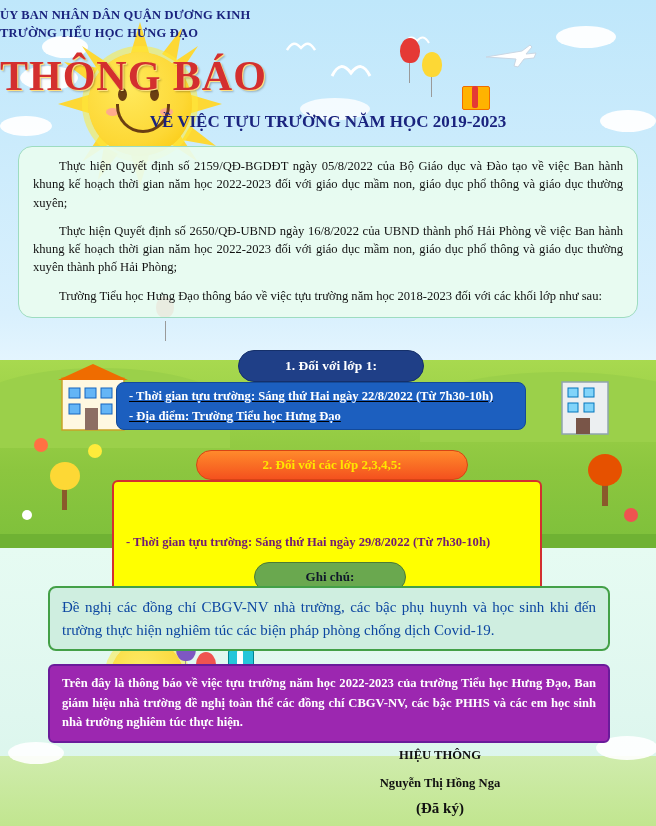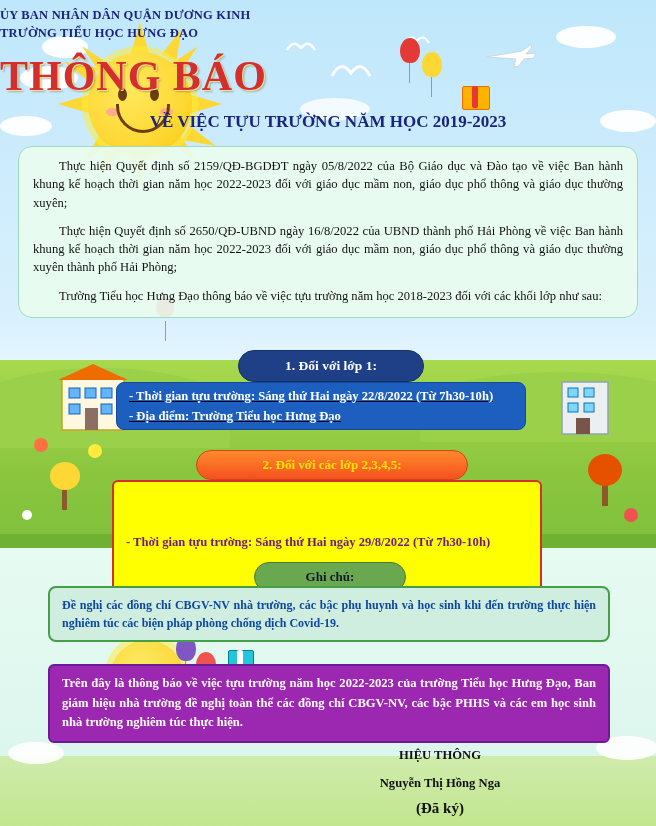--- a/index.html
+++ b/index.html
@@ -129,21 +129,21 @@
     position:absolute;left:112px;top:480px;width:430px;
     background:#ffff00;border:2px solid #d32f2f;border-radius:6px;
     padding:8px 12px;box-sizing:border-box;
   }
   .blockYellow div{color:#701a75;font-weight:bold;font-size:12.6px;line-height:1.6;margin-top:42px;}
   .blockNote{
     position:absolute;left:48px;top:586px;width:562px;
     background:#cfeee0;border:2px solid #43a047;border-radius:8px;
     padding:8px 12px;box-sizing:border-box;
   }
-  .blockNote div{color:#0d47a1;font-weight:bold;font-size:12px;line-height:1.5;text-align:justify;}
+  .blockNote div{color:#0d47a1;font-weight:normal;font-size:15px;line-height:1.5;text-align:justify;}
   .blockPurple{
     position:absolute;left:48px;top:664px;width:562px;
     background:#9c27b0;border:2px solid #6a1b9a;border-radius:6px;
     padding:8px 12px;box-sizing:border-box;
   }
   .blockPurple div{color:#ffffff;font-weight:bold;font-size:12.6px;line-height:1.55;text-align:justify;}
 
   
   .sig{position:absolute;width:300px;left:290px;text-align:center;font-weight:bold;color:#111;}
   .sig1{top:748px;font-size:12.6px;}

